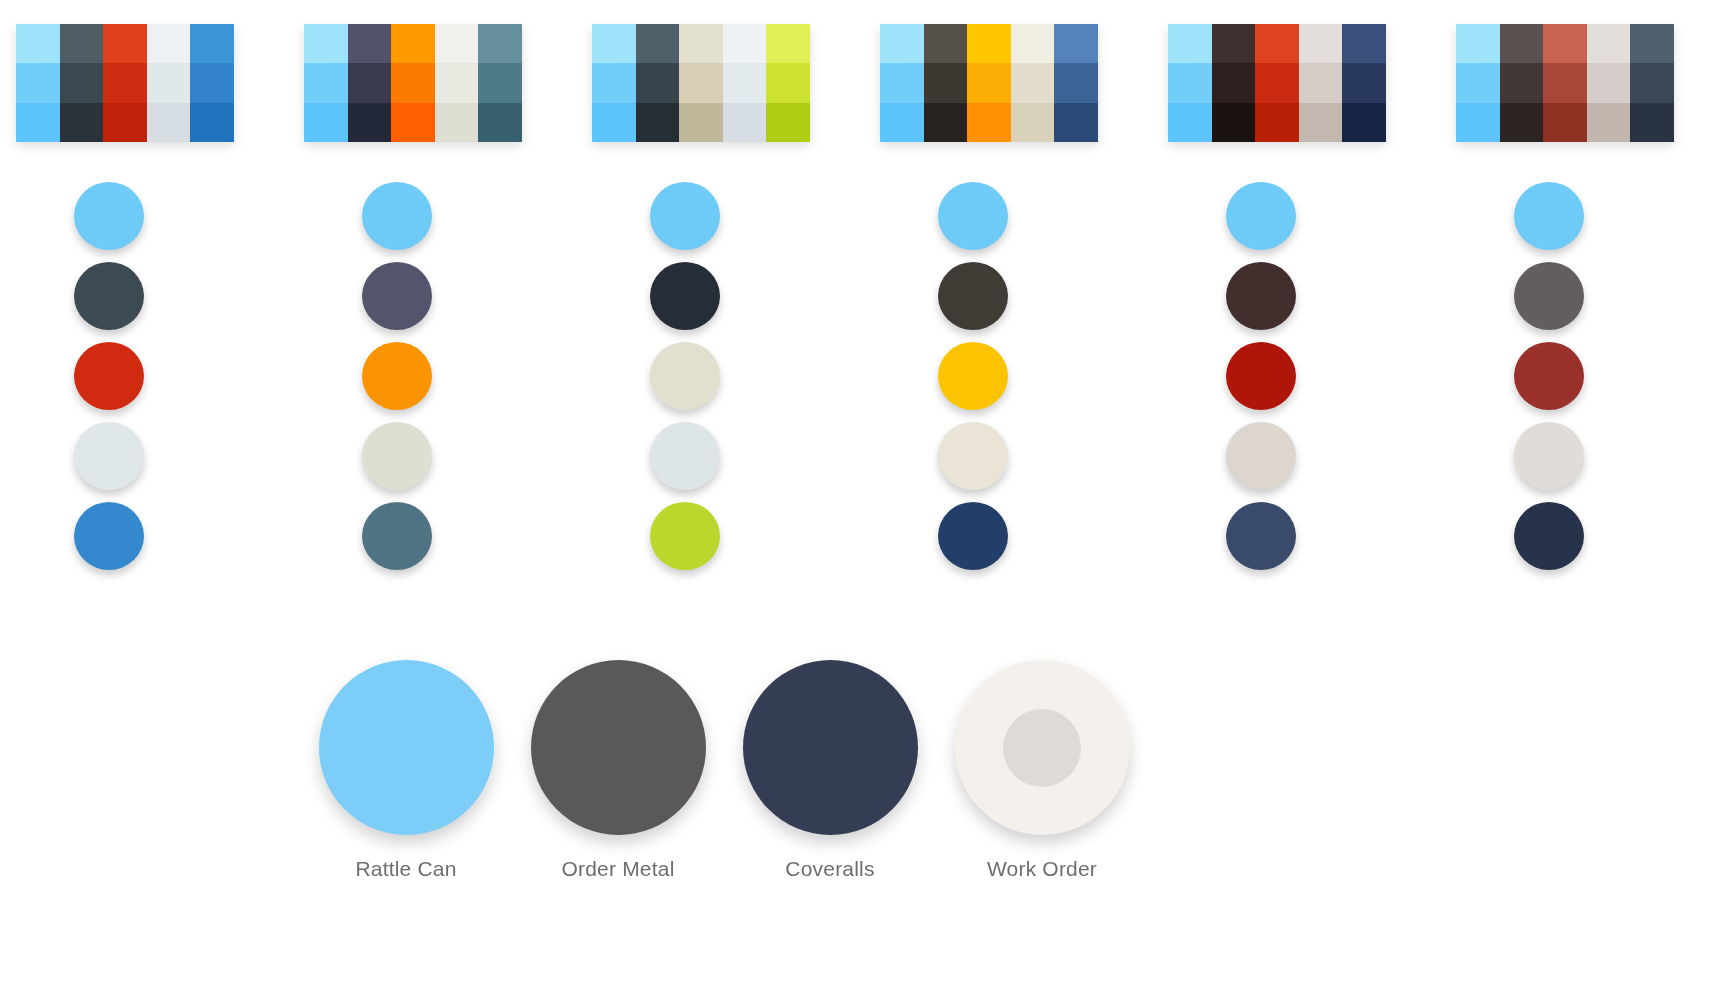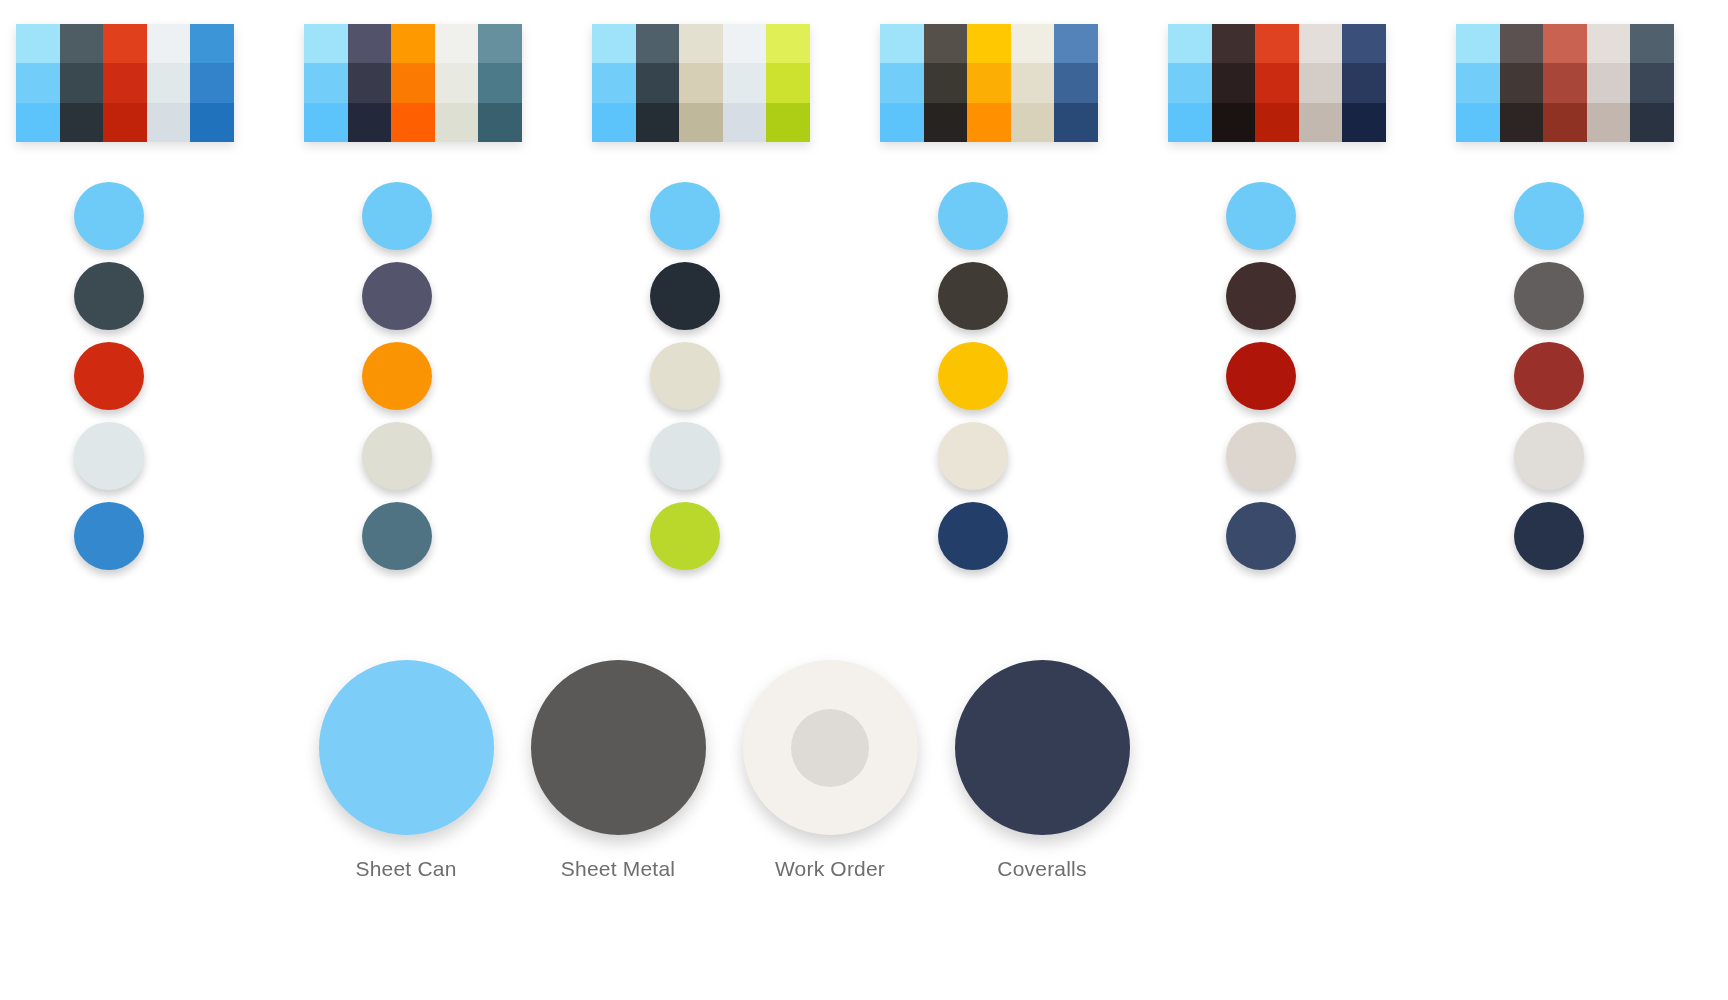--- a/index.html
+++ b/index.html
@@ -306,31 +306,31 @@
         <div class="dot" title="#615E5D" style="background: rgb(97, 94, 93);"></div>
         <div class="dot" title="#99302A" style="background: rgb(153, 48, 42);"></div>
         <div class="dot" title="#E0DCD7" style="background: rgb(224, 220, 215);"></div>
         <div class="dot" title="#27334A" style="background: rgb(39, 51, 74);"></div>
       </div>
     </div>
 
   <div id="big-row">
       <div class="big-item">
         <div class="big-circle" title="#7CCDF8" style="background: rgb(124, 205, 248);"></div>
-        <div class="big-label">Sheet Can</div>
+        <div class="big-label">Rattle Can</div>
       </div>
       <div class="big-item">
         <div class="big-circle" title="#5B5958" style="background: rgb(91, 89, 88);"></div>
-        <div class="big-label">Sheet Metal</div>
+        <div class="big-label">Order Metal</div>
+      </div>
+      <div class="big-item">
+        <div class="big-circle" title="#343D53" style="background: rgb(52, 61, 83);"></div>
+        <div class="big-label">Coveralls</div>
       </div>
       <div class="big-item">
         <div class="big-circle" title="#F4F1ED" style="background: rgb(244, 241, 237);">
           <div class="big-inner" title="#DEDAD6" style="background: rgb(222, 218, 214);"></div>
         </div>
         <div class="big-label">Work Order</div>
       </div>
-      <div class="big-item">
-        <div class="big-circle" title="#343D53" style="background: rgb(52, 61, 83);"></div>
-        <div class="big-label">Coveralls</div>
-      </div>
     </div>
 
 </div>
 
 </body></html>

